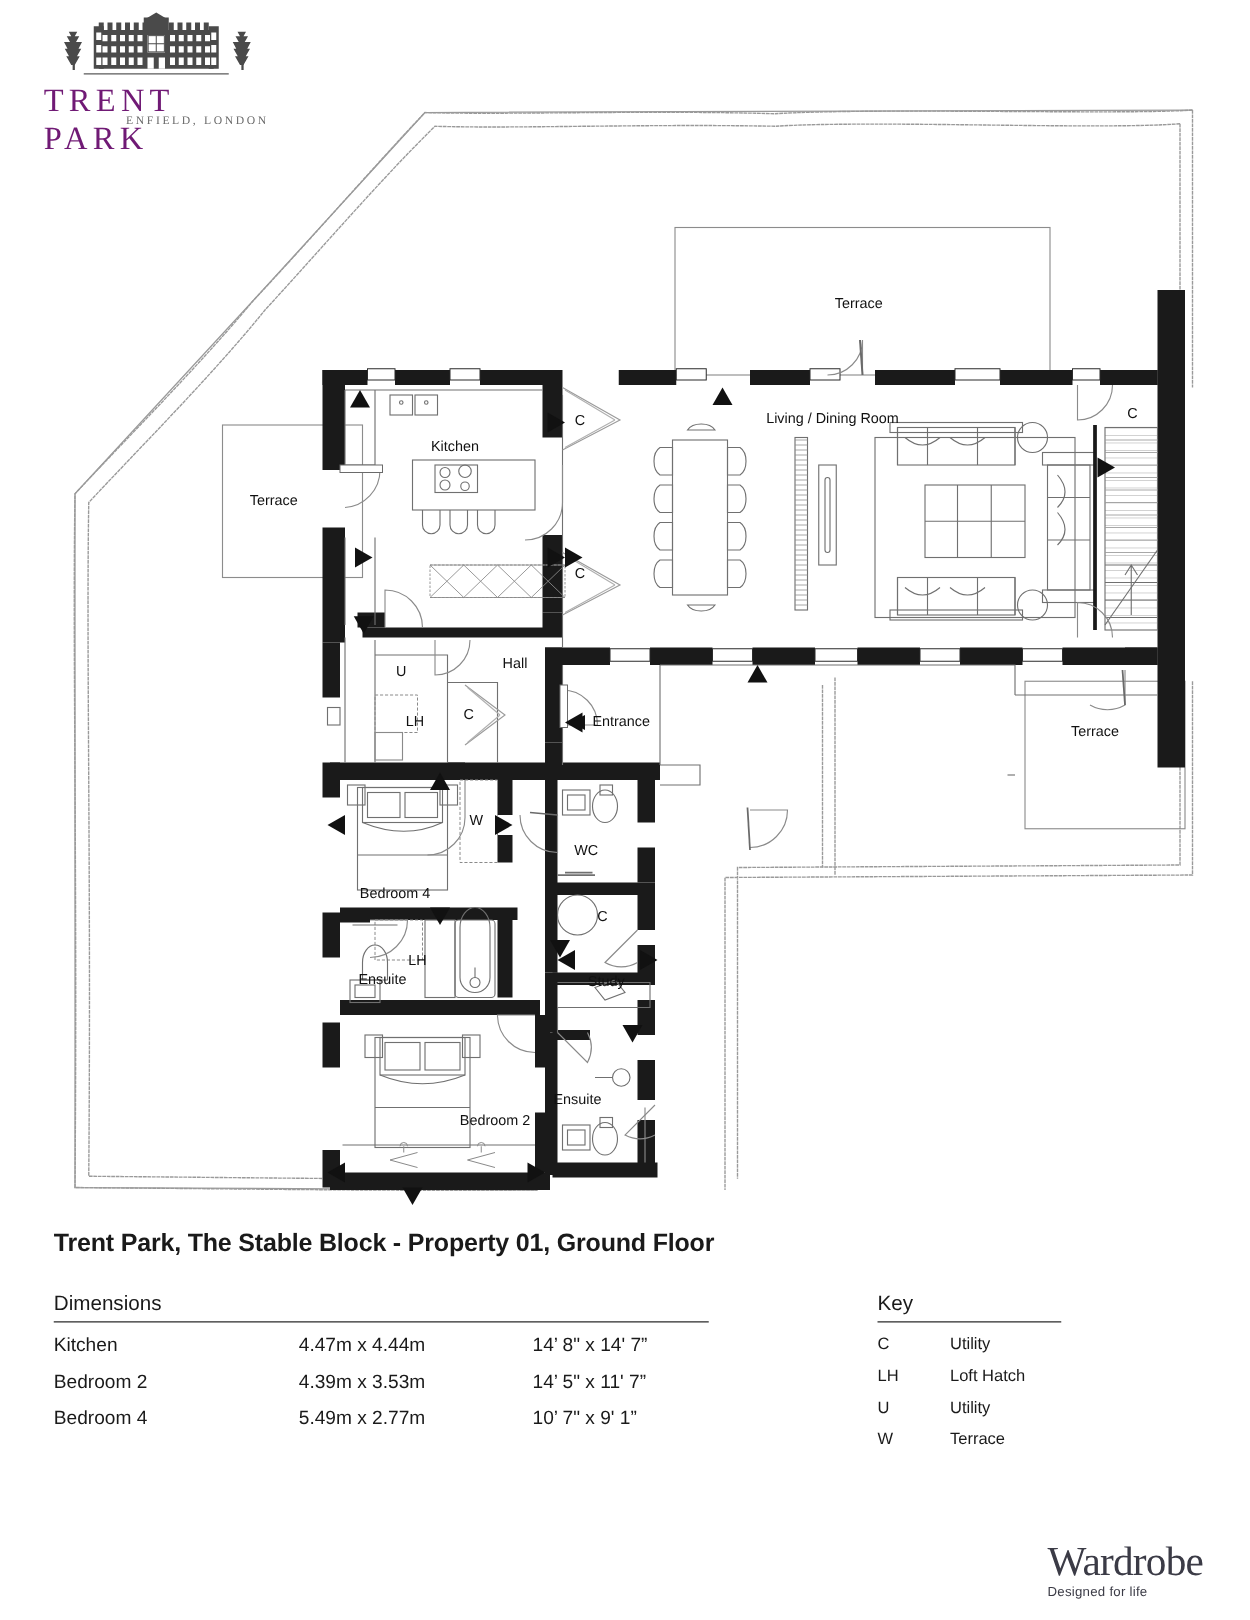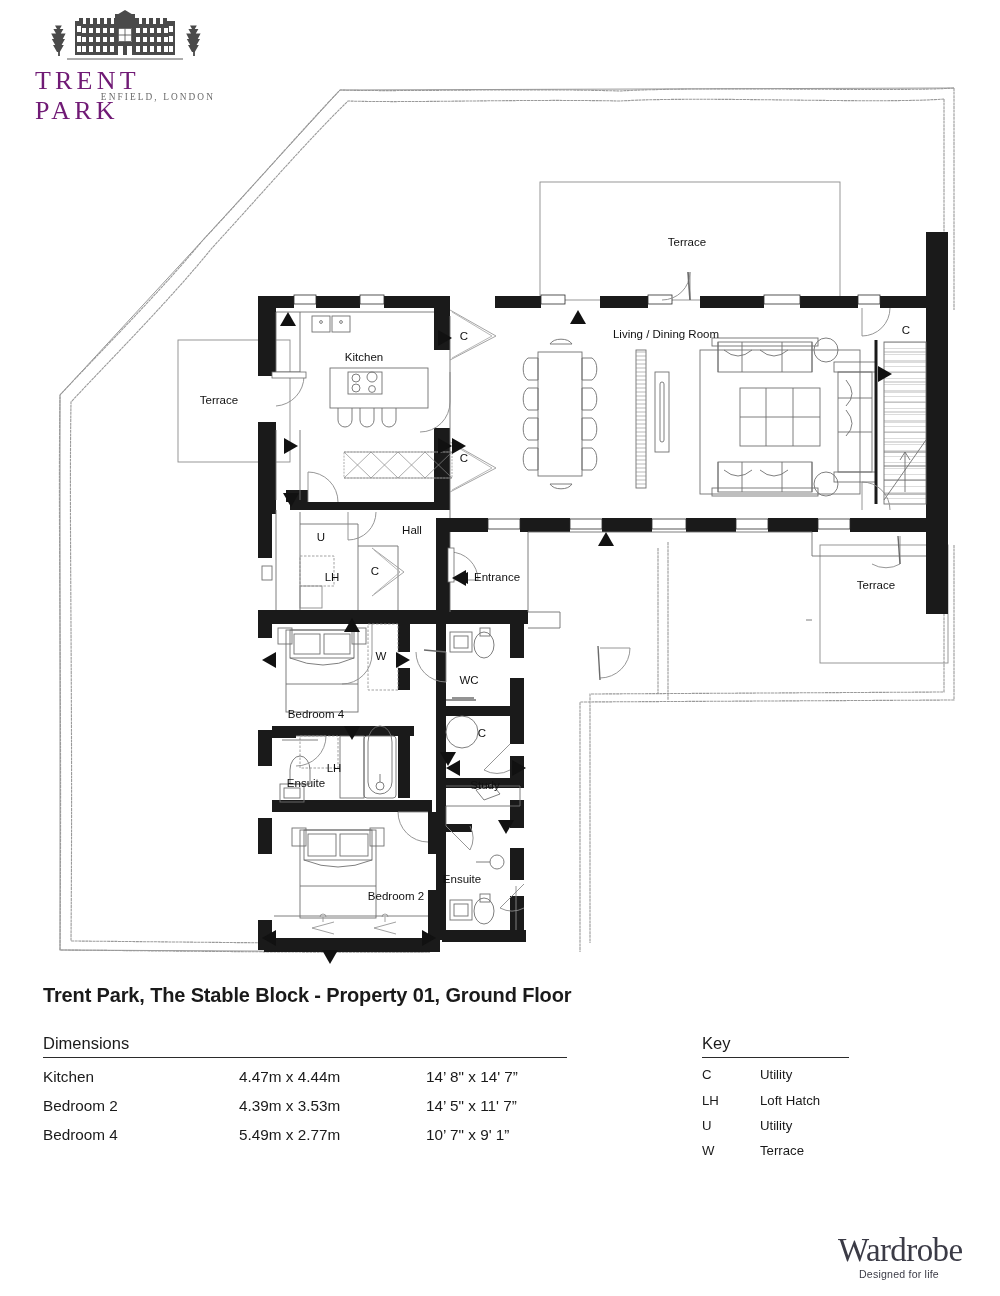--- a/index.html
+++ b/index.html
@@ -43,21 +43,21 @@
   #key td{font-size:13.2px;padding:5.2px 0;vertical-align:top;}
   #key td.k0{width:58px;}
   
   #berkeley{position:absolute;left:838px;top:1234px;width:125px;height:50px;}
   #berkeley .bk{
     font-family:"Liberation Serif","DejaVu Serif",serif;
     font-size:33px;color:#3b3b46;letter-spacing:-0.6px;line-height:33px;
   }
   #berkeley .bksub{
     font-family:"Liberation Sans","DejaVu Sans",sans-serif;
-    font-size:10.6px;color:#3b3b46;letter-spacing:0.2px;margin-top:1px;margin-left:21px;
+    font-size:10.6px;color:#3b3b46;letter-spacing:0.2px;margin-top:1px;
   }
   .plan-label{fill:#111;font-family:"Liberation Sans","DejaVu Sans",sans-serif;}
 </style>
 </head>
 <body>
 
 <div id="logo">
   <svg width="180" height="58" viewBox="0 0 180 58">
     <g fill="#4a4a4a">
 

